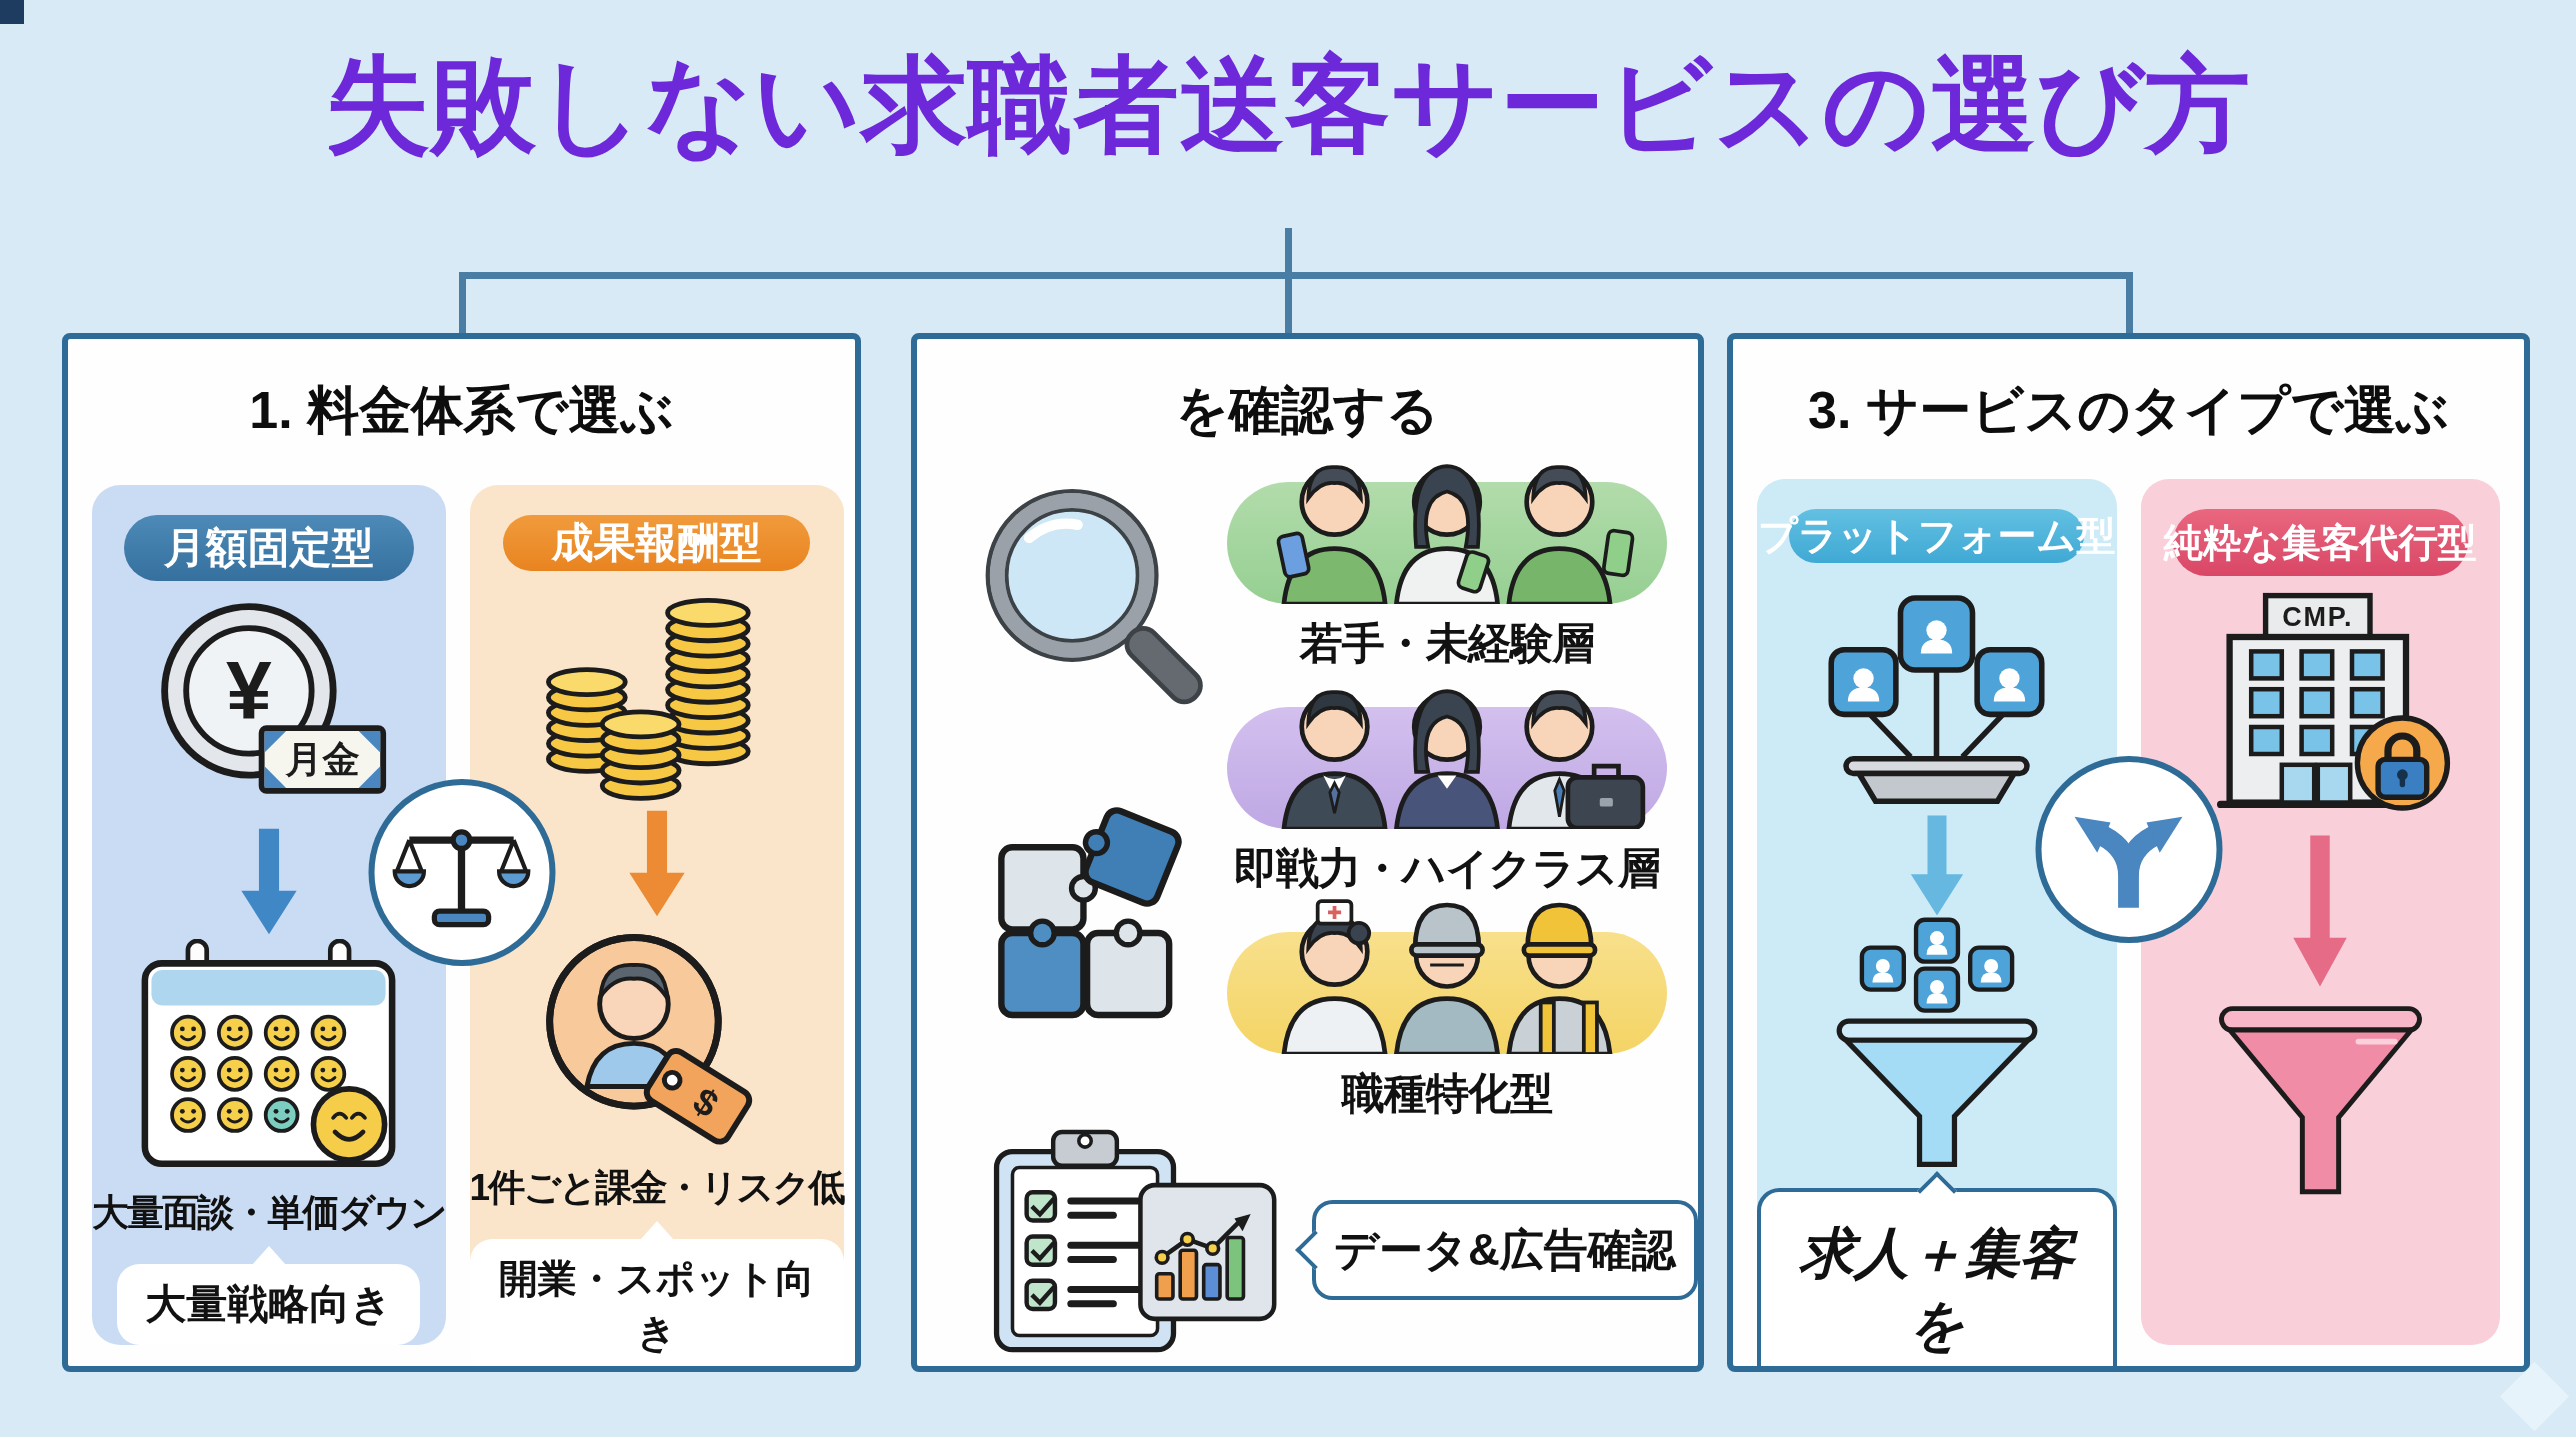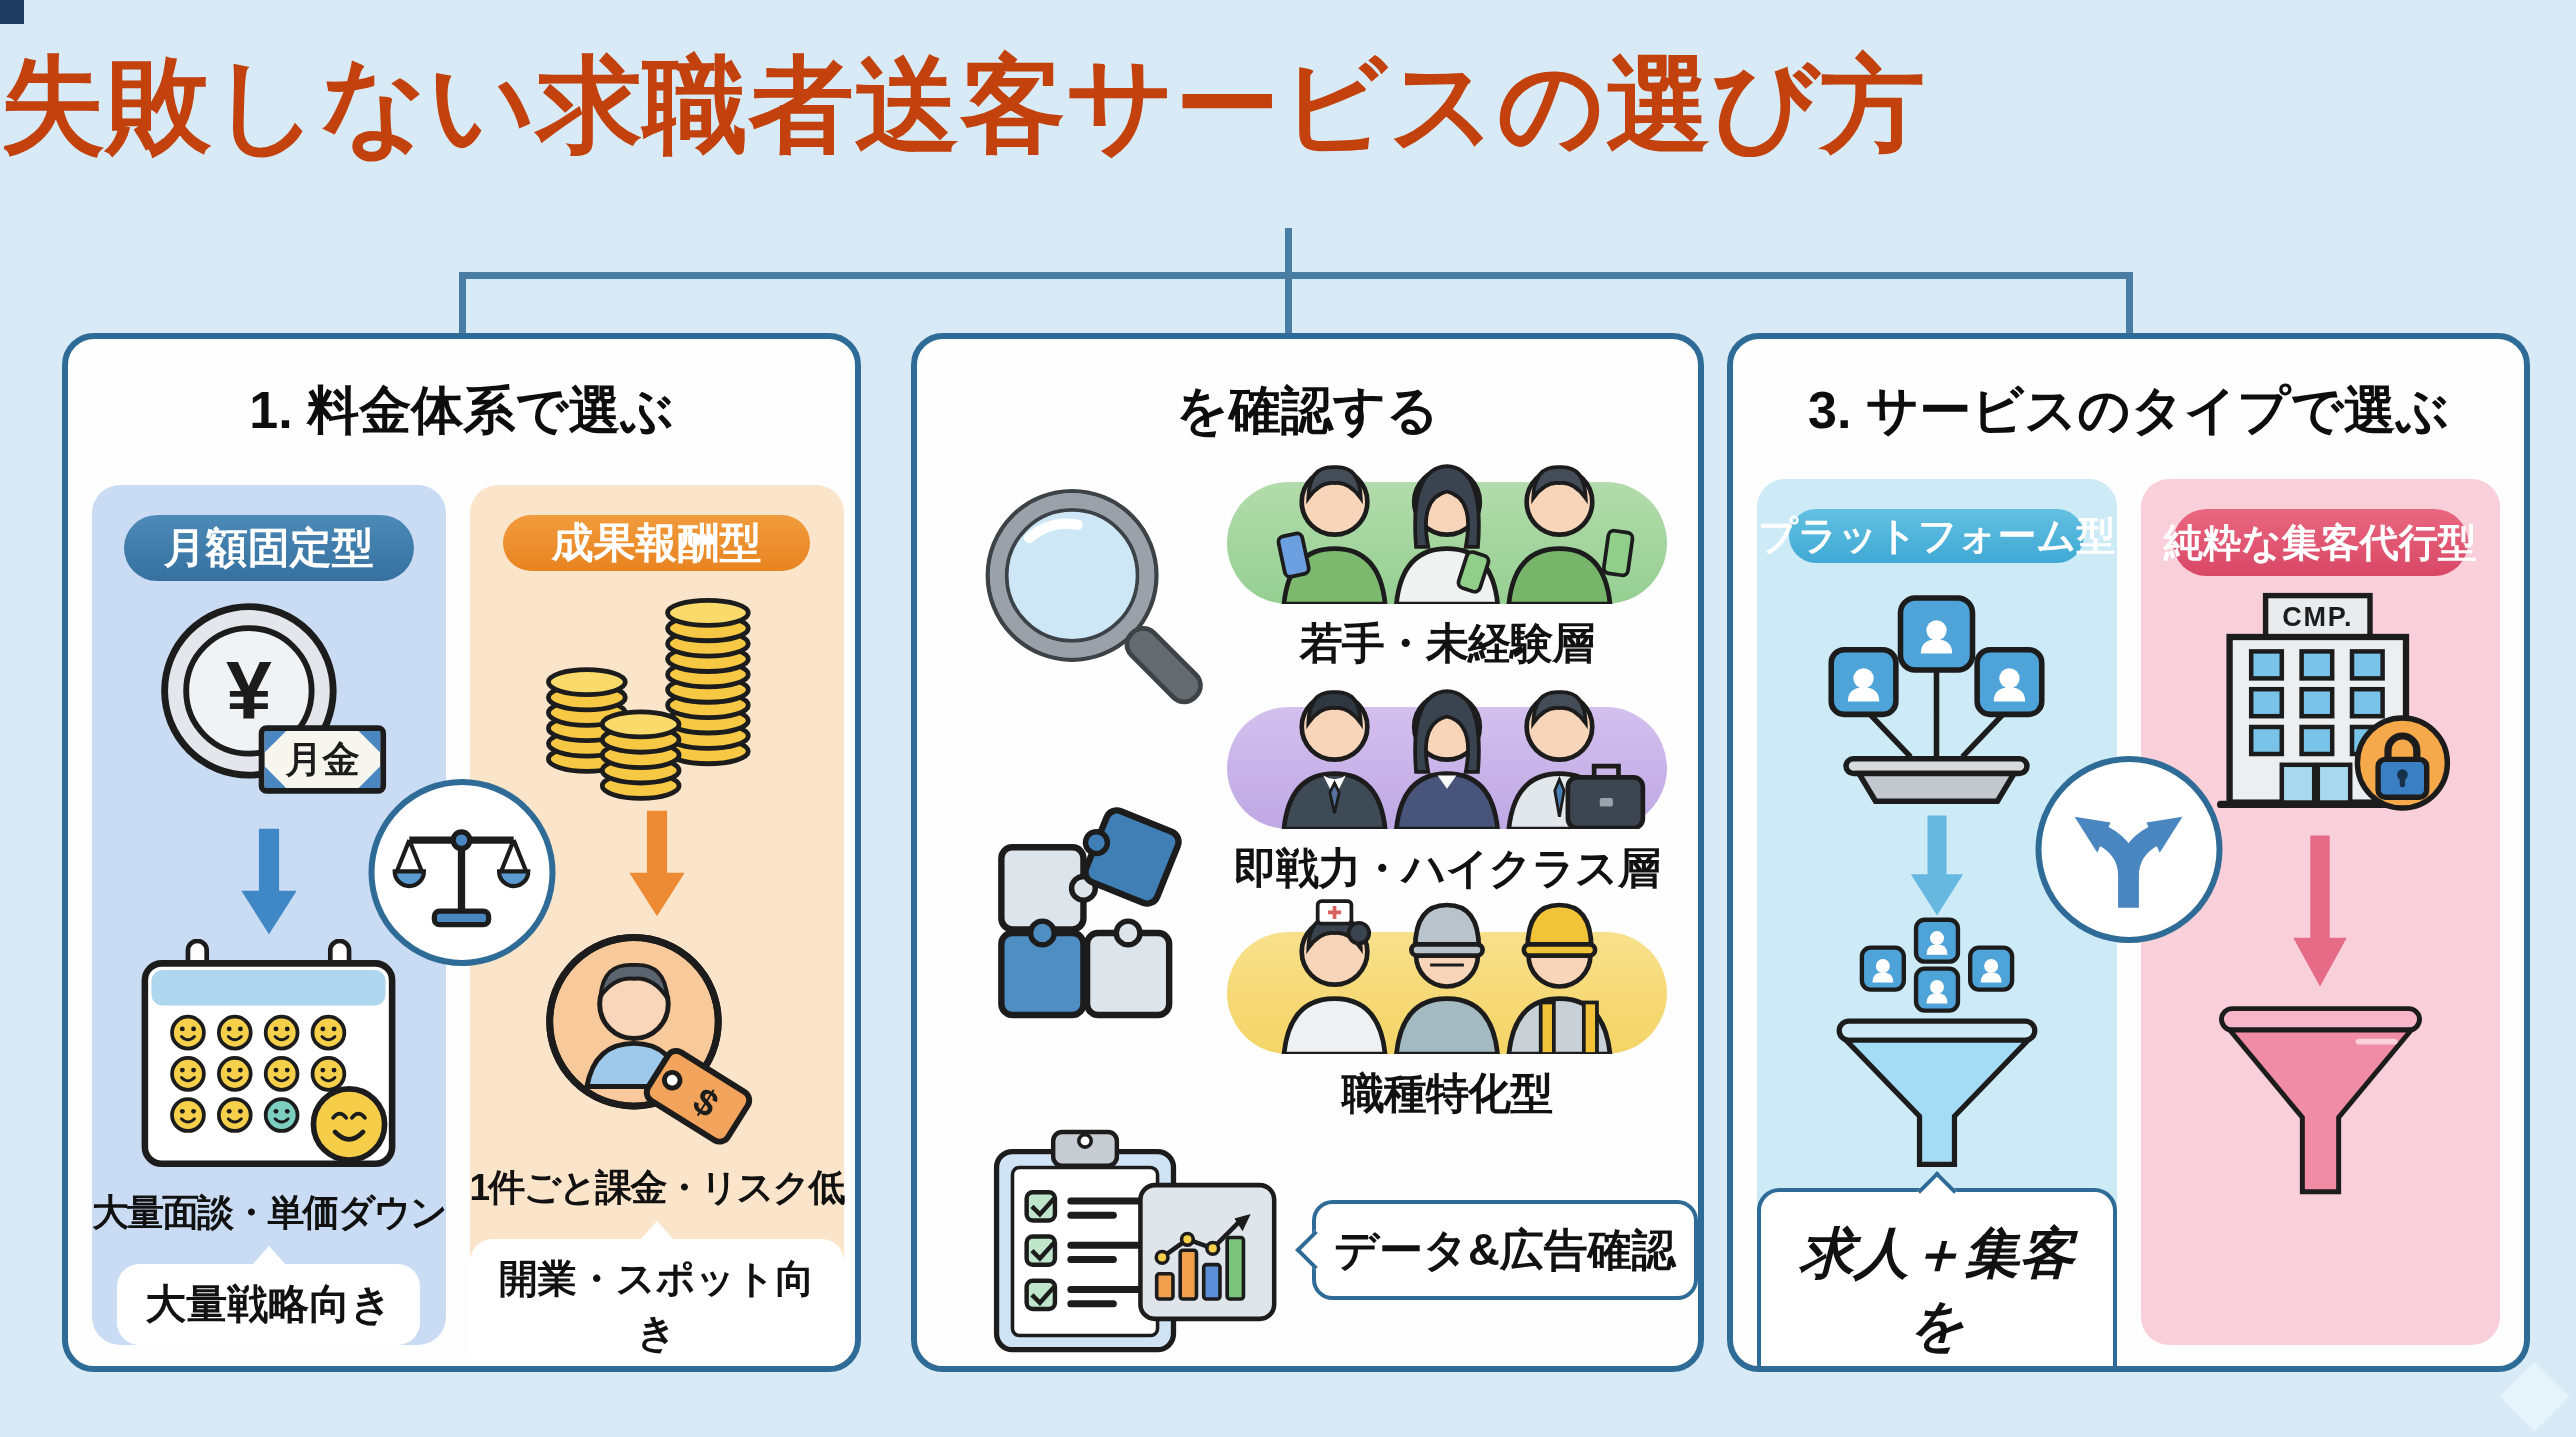--- a/index.html
+++ b/index.html
@@ -1,31 +1,31 @@
 <!DOCTYPE html>
 <html style="font-size:15px"><head>
 <meta charset="utf-8">
 <style>
   html,body{margin:0;padding:0;background:#c9dfee;}
   .canvas{position:relative;width:2576px;height:1438px;background:#d8eaf5;overflow:hidden;
           font-family:"Liberation Sans","DejaVu Sans",sans-serif;color:#111;}
   .corner-mark{position:absolute;left:0;top:0;width:24px;height:24px;background:#1e3c5f;}
   .sparkle{position:absolute;right:17px;bottom:17px;width:49px;height:49px;background:#eaf4fb;
            transform:rotate(45deg);opacity:.85;}
-  .title{position:absolute;top:36px;left:0;width:100%;
-         font-size:105px;font-weight:900;letter-spacing:0.9px;color:#c2410c;white-space:nowrap;}
+  .title{position:absolute;top:36px;left:0;width:100%;text-align:center;
+         font-size:105px;font-weight:900;letter-spacing:0.9px;color:#6d28d9;white-space:nowrap;}
   
   .conn{position:absolute;background:#4a7da4;}
   .conn-stem{left:1285px;top:228px;width:6.6px;height:110px;}
   .conn-h{left:459px;top:272px;width:1674px;height:6.6px;}
   .conn-d1{left:459px;top:272px;width:6.6px;height:66px;}
   .conn-d3{left:2126px;top:272px;width:6.6px;height:66px;}
   
   .panel{position:absolute;top:333px;height:1039px;background:#fefefe;border:6.6px solid #2e6b96;
-         border-radius:32px;box-sizing:border-box;overflow:hidden;}
+         border-radius:8px;box-sizing:border-box;overflow:hidden;}
   .panel-1{left:62px;width:799px;}
   .panel-2{left:911px;width:793px;}
   .panel-3{left:1727px;width:803px;}
   .p-head{margin-top:41px;text-align:center;font-size:52px;font-weight:900;line-height:1.18;color:#0d0d0d;}
   
   .cards-row{position:absolute;left:24px;right:24px;bottom:20.6px;display:flex;gap:24px;}
   .panel-1 .cards-row{top:146px;}
   .panel-3 .cards-row{top:140px;}
   .card{flex:1;border-radius:28px;display:flex;flex-direction:column;align-items:center;position:relative;}
   .card-monthly{background:#cadcf4;}

